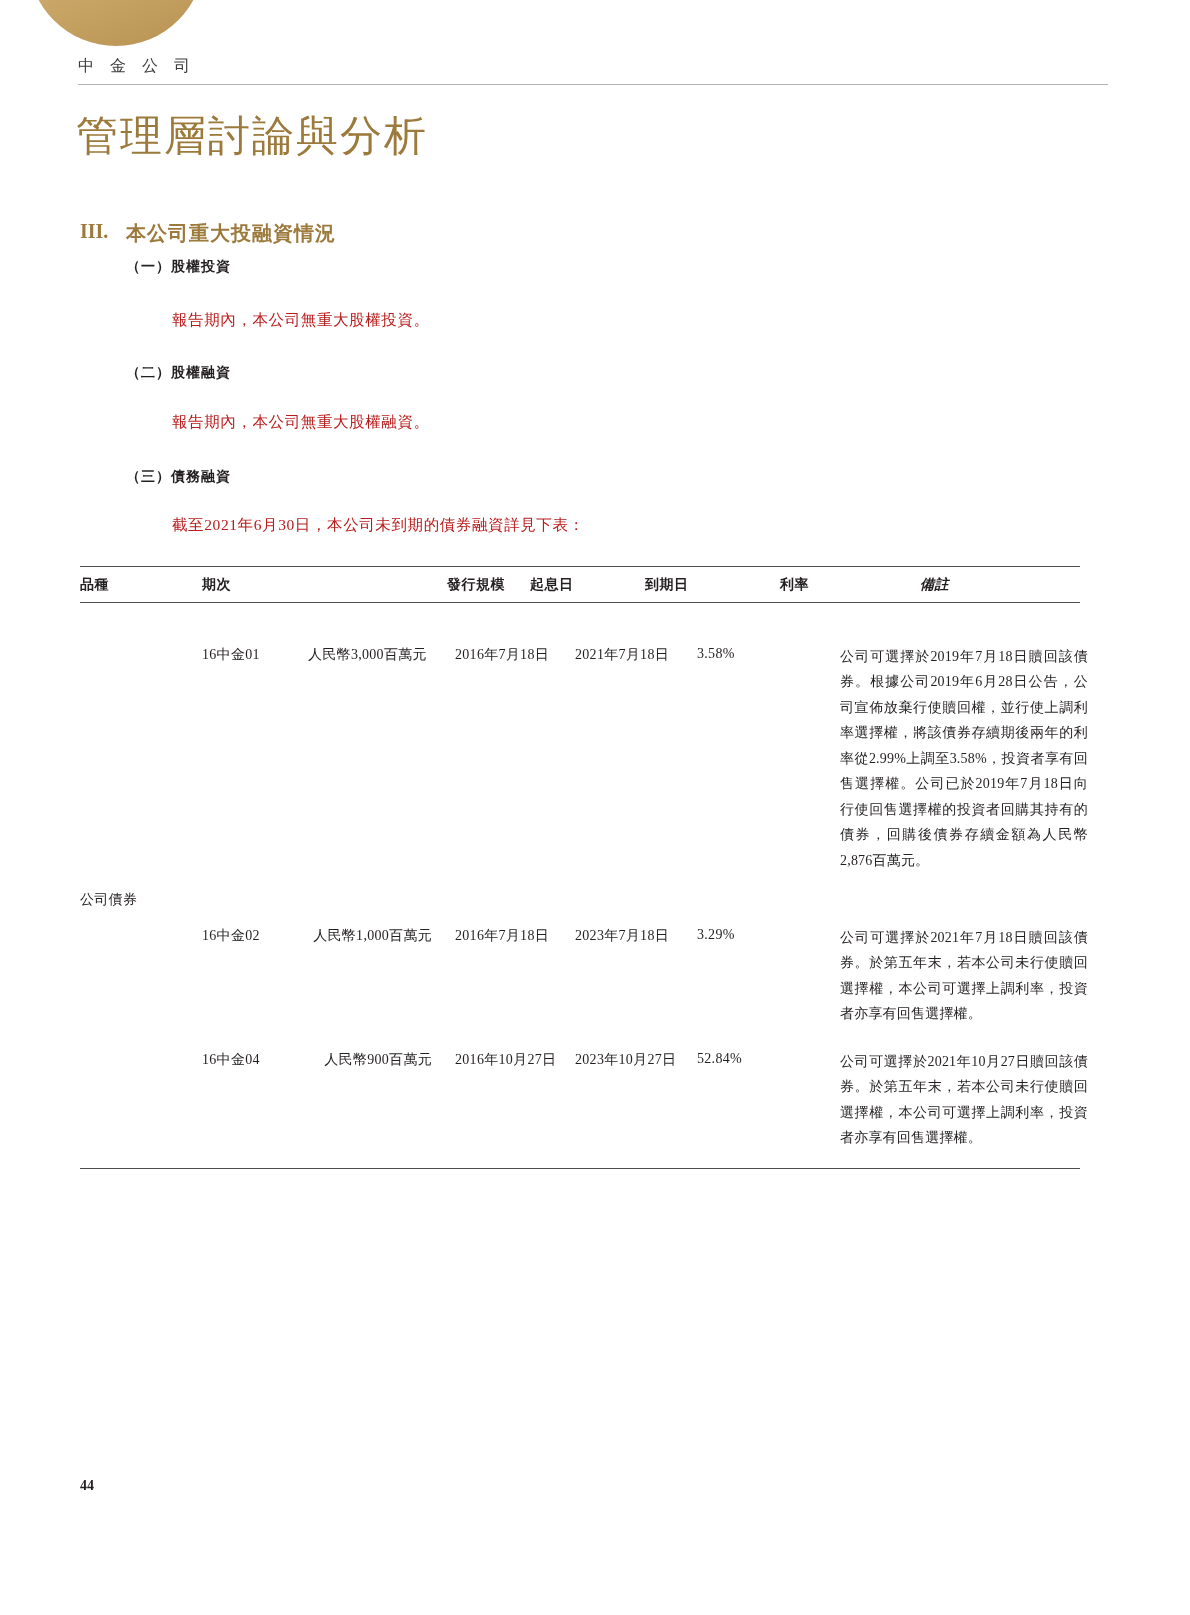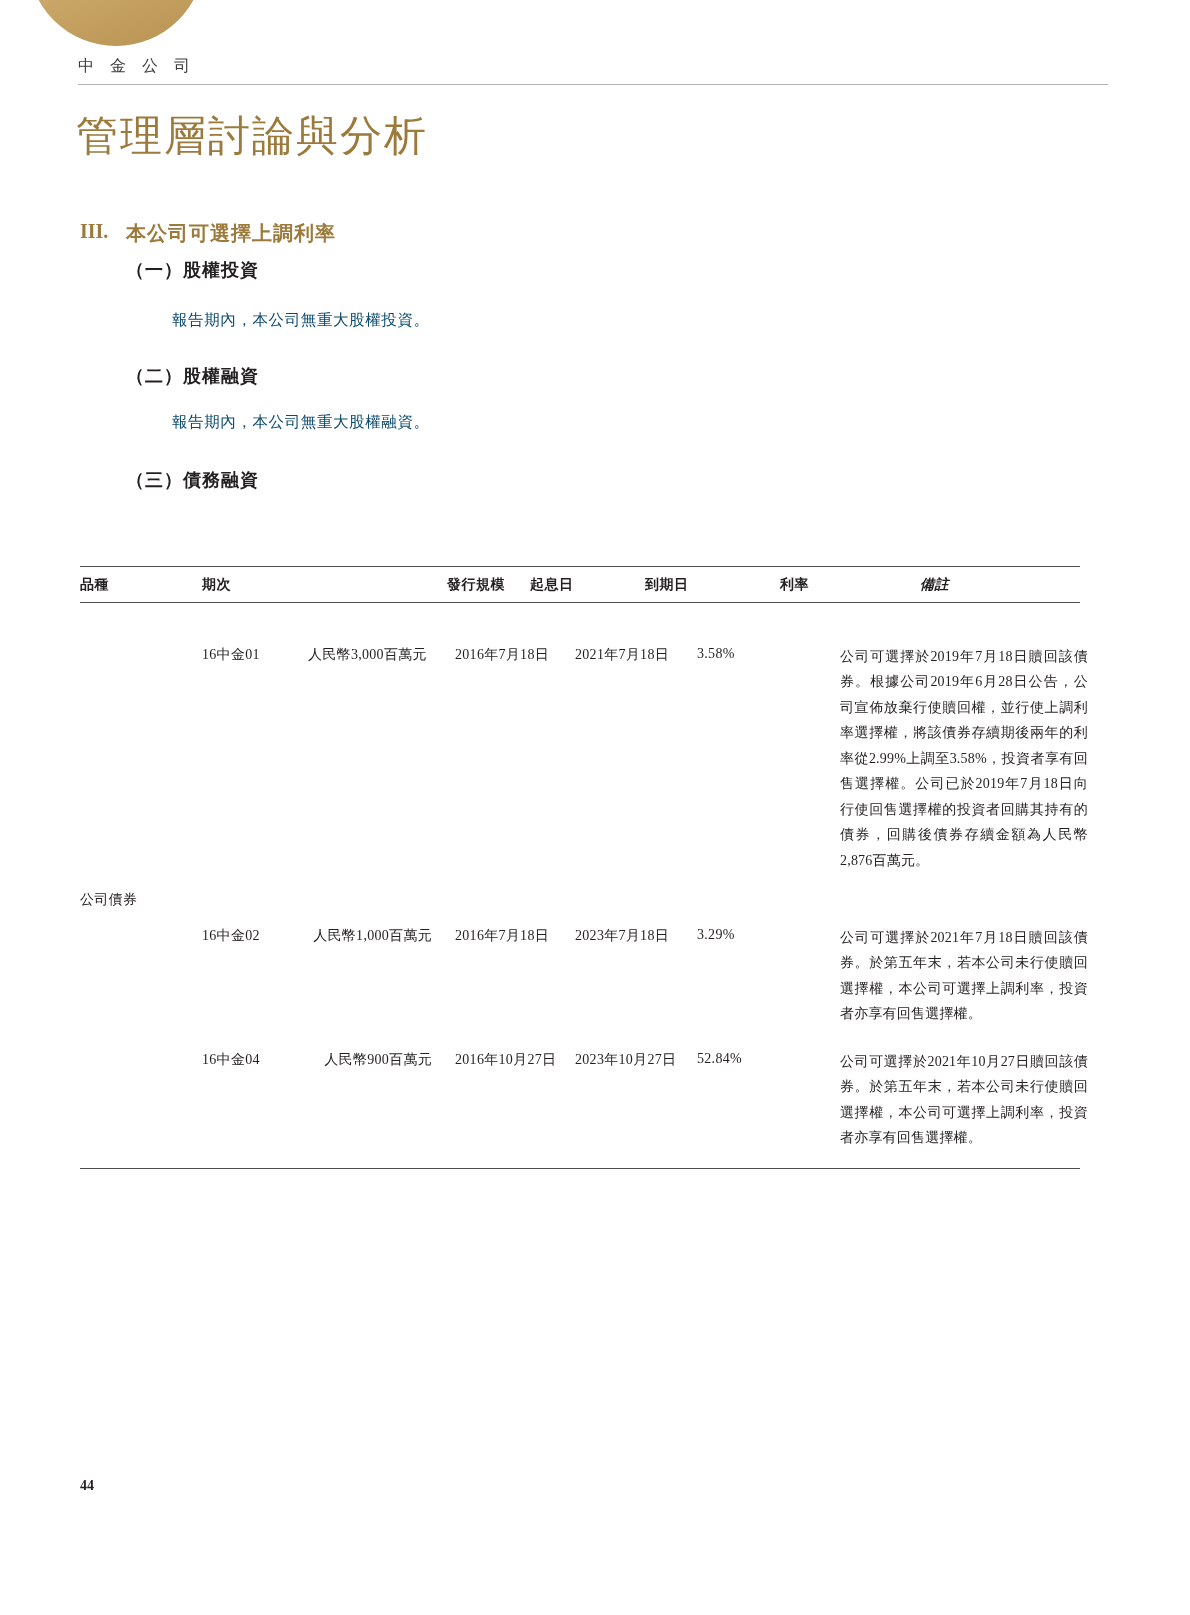--- a/index.html
+++ b/index.html
@@ -83,30 +83,30 @@
     top: 220px;
     font-size: 20px;
     font-weight: bold;
     color: #9c7a3c;
     letter-spacing: 1px;
   }
 
   .sub-head {
     position: absolute;
     left: 126px;
-    font-size: 18px;
+    font-size: 14px;
     font-weight: bold;
     color: #231f20;
     letter-spacing: 1px;
   }
   .body-par {
     position: absolute;
     left: 172px;
     font-size: 15.5px;
-    color: #0c4a6e;
+    color: #b91c1c;
     letter-spacing: 0.6px;
   }
 
   
   .tbl {
     position: absolute;
     left: 80px;
     top: 566px;
     width: 1000px;
   }
@@ -176,29 +176,30 @@
 <div class="page">
 
   <div class="corner-arc-inner"></div>
   <div class="corner-block"></div>
 
   <div class="header-brand">中 金 公 司</div>
   <div class="header-rule"></div>
 
   <div class="doc-title">管理層討論與分析</div>
   <div class="sec-num">III.</div>
-  <div class="sec-title">本公司可選擇上調利率</div>
+  <div class="sec-title">本公司重大投融資情況</div>
 
   <div class="sub-head" style="top:258px;">（一）股權投資</div>
   <div class="body-par" style="top:310px;">報告期內，本公司無重大股權投資。</div>
 
   <div class="sub-head" style="top:364px;">（二）股權融資</div>
   <div class="body-par" style="top:412px;">報告期內，本公司無重大股權融資。</div>
 
   <div class="sub-head" style="top:468px;">（三）債務融資</div>
+  <div class="body-par" style="top:515px;">截至2021年6月30日，本公司未到期的債券融資詳見下表：</div>
 
   <div class="tbl">
     <div class="tbl-rule-top"></div>
     <div class="tbl-rule-head"></div>
     <div class="tbl-rule-bottom"></div>
 
     <div class="th c-kind">品種</div>
     <div class="th c-tranche">期次</div>
     <div class="th c-size" style="left:368px;width:auto;text-align:left;left:367px;">發行規模</div>
     <div class="th c-start" style="left:450px;">起息日</div>

